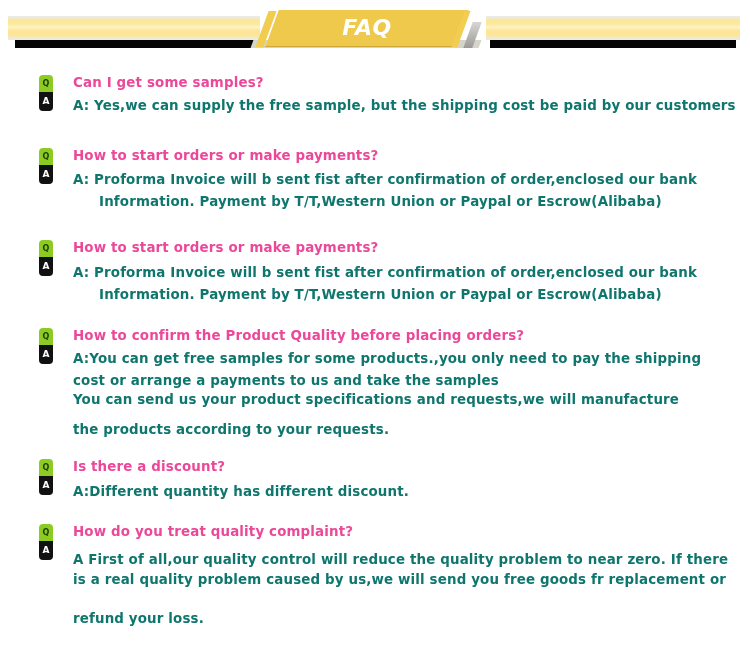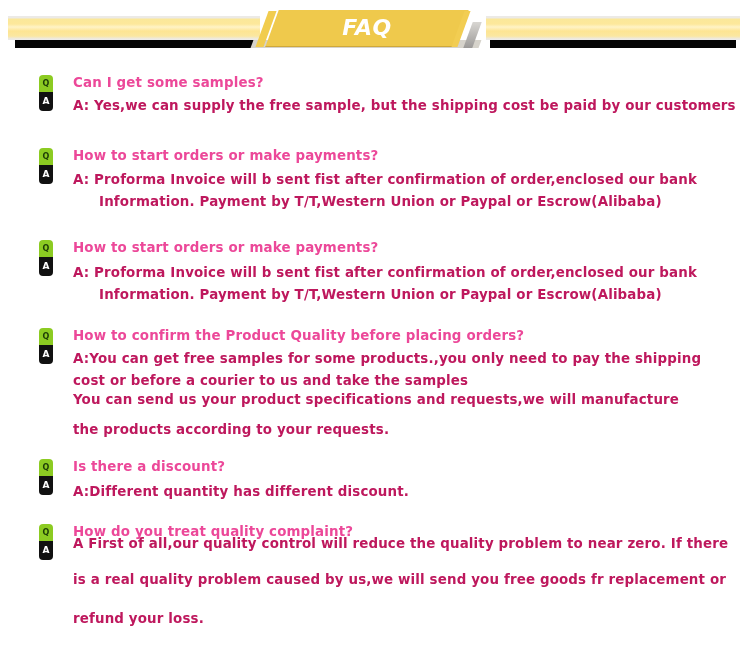--- a/index.html
+++ b/index.html
@@ -67,21 +67,21 @@
       color: #ffffff; font-size: 9px; font-weight: bold; text-align: center; line-height: 19px;
       font-family: "DejaVu Sans", sans-serif;
     }
     .q {
       position: absolute; left: 73px; top: 0; white-space: nowrap;
       color: #ec4899; font-weight: bold; font-size: 13.4px; line-height: 20px;
       letter-spacing: 0.15px;
     }
     .a {
       position: absolute; left: 73px; white-space: nowrap;
-      color: #be185d; font-weight: bold; font-size: 13.4px; line-height: 22px;
+      color: #0f766e; font-weight: bold; font-size: 13.4px; line-height: 22px;
       letter-spacing: 0.15px;
     }
     .indent { padding-left: 26px; }
   </style>
 </head>
 <body>
 
 <div class="banner">
   <div class="bar-left"></div>
   <div class="bar-right"></div>
@@ -126,38 +126,38 @@
     <div class="a indent" style="top:46px;">Information. Payment by T/T,Western Union or Paypal or Escrow(Alibaba)</div>
   </div>
 
   <div class="item" style="top:326px;">
     <div class="badge" style="top:2px;">
       <div class="badge-q">Q</div>
       <div class="badge-a">A</div>
     </div>
     <div class="q">How to confirm the Product Quality before placing orders?</div>
     <div class="a" style="top:22px;">A:You can get free samples for some products.,you only need to pay the shipping</div>
-    <div class="a" style="top:44px;">cost or before a courier to us and take the samples</div>
+    <div class="a" style="top:44px;">cost or arrange a payments to us and take the samples</div>
     <div class="a" style="top:63px;">You can send us your product specifications and requests,we will manufacture</div>
     <div class="a" style="top:93px;">the products according to your requests.</div>
   </div>
 
   <div class="item" style="top:457px;">
     <div class="badge" style="top:2px;">
       <div class="badge-q">Q</div>
       <div class="badge-a">A</div>
     </div>
     <div class="q">Is there a discount?</div>
     <div class="a" style="top:24px;">A:Different quantity has different discount.</div>
   </div>
 
   <div class="item" style="top:522px;">
     <div class="badge" style="top:2px;">
       <div class="badge-q">Q</div>
       <div class="badge-a">A</div>
     </div>
     <div class="q">How do you treat quality complaint?</div>
-    <div class="a" style="top:11px;">A First of all,our quality control will reduce the quality problem to near zero. If there</div>
+    <div class="a" style="top:27px;">A First of all,our quality control will reduce the quality problem to near zero. If there</div>
     <div class="a" style="top:47px;">is a real quality problem caused by us,we will send you free goods fr replacement or</div>
     <div class="a" style="top:86px;">refund your loss.</div>
   </div>
 
 </div>
 
 </body></html>

